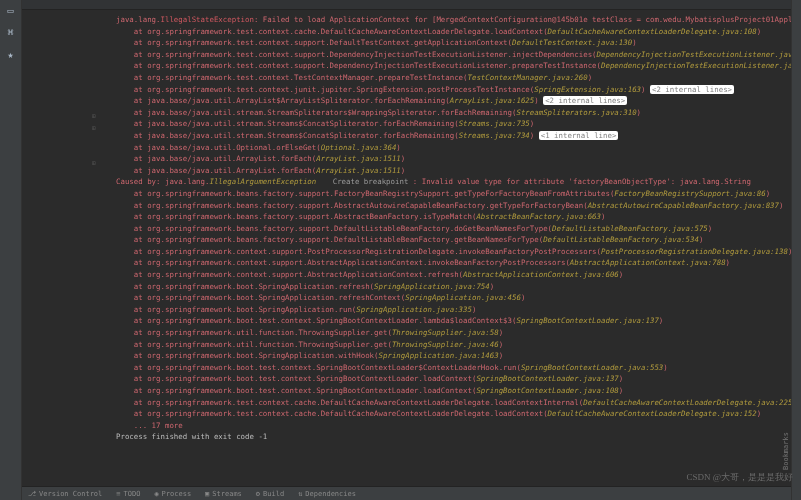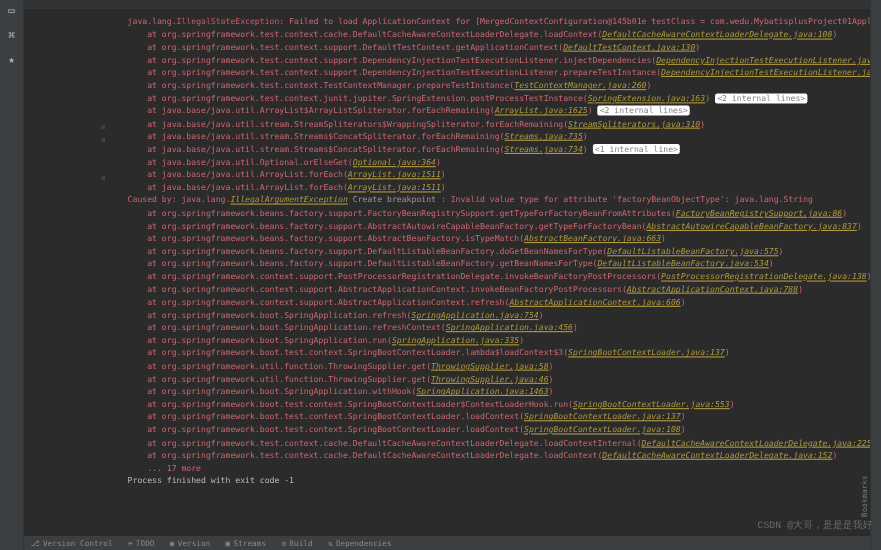--- a/index.html
+++ b/index.html
@@ -11,27 +11,27 @@
 .rsb .vt { position:absolute; bottom: 30px; left: -2px; transform: rotate(-90deg); transform-origin: left bottom; white-space:nowrap; font-size:7px; color:#777; }
 .main { flex: 1; display: flex; flex-direction: column; min-width: 0; }
 .topbar { height: 10px; background: #313335; border-bottom: 1px solid #232323; font-size:7px; color:#888; padding-left:10px; display:flex; align-items:center;}
 .console { flex: 1; background: #2b2b2b; overflow: hidden; padding: 4px 0 0 4px; position:relative;}
 .gutter { position:absolute; left:0; top:4px; bottom:0; width: 84px; }
 .gutter .gmark { position:absolute; font-size:6px; color:#555; left:70px }
 .lines { font-size: 7.4px; line-height: 11.6px; white-space: pre; padding-left: 90px; }
 .ln { display:block; }
 .red { color: #cc666e; }
 .redb { color: #cf5860; font-weight:400; }
-.yel { color: #b09a3d; text-decoration: underline; font-style: italic; cursor:pointer; }
-.graylit { color: #999999; }
+.yel { color: #b09a3d; font-style: italic; cursor:pointer; }
+.graylit { color: #999999; padding-left: 12px; }
 .white { color: #bbbbbb; margin-top: 24px; }
 .folded { color: #808080; background:#ffffff; padding:0 2px; border-radius:2px;margin-top:36px;}
 .botstatus { height: 14px; background: #3c3f41; border-top: 1px solid #232323; display:flex; align-items:center; padding: 0 6px; font-size:7px; color:#888; gap:14px;}
 .botstatus .seg { display:flex; align-items:center; gap:3px; }
-.watermark { position: absolute; right: 8px; bottom: 16px; font-size: 9px; color: #6a6a6a; font-family: Liberation Mono, monospace; }
+.watermark { position: absolute; right: 8px; bottom: 16px; font-size: 9px; color: #6a6a6a; font-family: Liberation Serif, serif; }
 </style>
 </head>
 <body>
 
 <div class="root">
   <div class="lsb">
     <span class="ico">▭</span>
     <span class="ico">⌘</span>
     <span class="ico">★</span>
   </div>
@@ -46,21 +46,21 @@
         <span class="gmark" style="top:98px">⊞</span>
         <span class="gmark" style="top:110px">⊞</span>
         <span class="gmark" style="top:145px">⊞</span>
       </div>
       <div class="lines" id="lines"><span class="ln"><span class="red">java.lang.</span><span class="redb">IllegalStateException</span><span class="red">: Failed to load ApplicationContext for [MergedContextConfiguration@145b01e testClass = com.wedu.MybatisplusProject01ApplicationTests,</span></span><span class="ln"></span><span class="ln"><span class="red">    at org.springframework.test.context.cache.DefaultCacheAwareContextLoaderDelegate.loadContext(</span><span class="yel">DefaultCacheAwareContextLoaderDelegate.java:108</span><span class="red">)</span></span><span class="ln"><span class="red">    at org.springframework.test.context.support.DefaultTestContext.getApplicationContext(</span><span class="yel">DefaultTestContext.java:130</span><span class="red">)</span></span><span class="ln"><span class="red">    at org.springframework.test.context.support.DependencyInjectionTestExecutionListener.injectDependencies(</span><span class="yel">DependencyInjectionTestExecutionListener.java:142</span></span><span class="ln"><span class="red">    at org.springframework.test.context.support.DependencyInjectionTestExecutionListener.prepareTestInstance(</span><span class="yel">DependencyInjectionTestExecutionListener.java:98</span></span><span class="ln"><span class="red">    at org.springframework.test.context.TestContextManager.prepareTestInstance(</span><span class="yel">TestContextManager.java:260</span><span class="red">)</span></span><span class="ln"><span class="red">    at org.springframework.test.context.junit.jupiter.SpringExtension.postProcessTestInstance(</span><span class="yel">SpringExtension.java:163</span><span class="red">) </span><span class="folded">&lt;2 internal lines&gt;</span></span><span class="ln"><span class="red">    at java.base/java.util.ArrayList$ArrayListSpliterator.forEachRemaining(</span><span class="yel">ArrayList.java:1625</span><span class="red">) </span><span class="folded">&lt;2 internal lines&gt;</span></span><span class="ln"><span class="red">    at java.base/java.util.stream.StreamSpliterators$WrappingSpliterator.forEachRemaining(</span><span class="yel">StreamSpliterators.java:310</span><span class="red">)</span></span><span class="ln"><span class="red">    at java.base/java.util.stream.Streams$ConcatSpliterator.forEachRemaining(</span><span class="yel">Streams.java:735</span><span class="red">)</span></span><span class="ln"><span class="red">    at java.base/java.util.stream.Streams$ConcatSpliterator.forEachRemaining(</span><span class="yel">Streams.java:734</span><span class="red">) </span><span class="folded">&lt;1 internal line&gt;</span></span><span class="ln"><span class="red">    at java.base/java.util.Optional.orElseGet(</span><span class="yel">Optional.java:364</span><span class="red">)</span></span><span class="ln"><span class="red">    at java.base/java.util.ArrayList.forEach(</span><span class="yel">ArrayList.java:1511</span><span class="red">)</span></span><span class="ln"><span class="red">    at java.base/java.util.ArrayList.forEach(</span><span class="yel">ArrayList.java:1511</span><span class="red">)</span></span><span class="ln"><span class="red">Caused by: java.lang.</span><span class="yel">IllegalArgumentException</span><span class="graylit"> Create breakpoint </span><span class="red">: Invalid value type for attribute 'factoryBeanObjectType': java.lang.String</span></span><span class="ln"><span class="red">    at org.springframework.beans.factory.support.FactoryBeanRegistrySupport.getTypeForFactoryBeanFromAttributes(</span><span class="yel">FactoryBeanRegistrySupport.java:86</span><span class="red">)</span></span><span class="ln"><span class="red">    at org.springframework.beans.factory.support.AbstractAutowireCapableBeanFactory.getTypeForFactoryBean(</span><span class="yel">AbstractAutowireCapableBeanFactory.java:837</span><span class="red">)</span></span><span class="ln"><span class="red">    at org.springframework.beans.factory.support.AbstractBeanFactory.isTypeMatch(</span><span class="yel">AbstractBeanFactory.java:663</span><span class="red">)</span></span><span class="ln"><span class="red">    at org.springframework.beans.factory.support.DefaultListableBeanFactory.doGetBeanNamesForType(</span><span class="yel">DefaultListableBeanFactory.java:575</span><span class="red">)</span></span><span class="ln"><span class="red">    at org.springframework.beans.factory.support.DefaultListableBeanFactory.getBeanNamesForType(</span><span class="yel">DefaultListableBeanFactory.java:534</span><span class="red">)</span></span><span class="ln"><span class="red">    at org.springframework.context.support.PostProcessorRegistrationDelegate.invokeBeanFactoryPostProcessors(</span><span class="yel">PostProcessorRegistrationDelegate.java:138</span><span class="red">)</span></span><span class="ln"><span class="red">    at org.springframework.context.support.AbstractApplicationContext.invokeBeanFactoryPostProcessors(</span><span class="yel">AbstractApplicationContext.java:788</span><span class="red">)</span></span><span class="ln"><span class="red">    at org.springframework.context.support.AbstractApplicationContext.refresh(</span><span class="yel">AbstractApplicationContext.java:606</span><span class="red">)</span></span><span class="ln"><span class="red">    at org.springframework.boot.SpringApplication.refresh(</span><span class="yel">SpringApplication.java:754</span><span class="red">)</span></span><span class="ln"><span class="red">    at org.springframework.boot.SpringApplication.refreshContext(</span><span class="yel">SpringApplication.java:456</span><span class="red">)</span></span><span class="ln"><span class="red">    at org.springframework.boot.SpringApplication.run(</span><span class="yel">SpringApplication.java:335</span><span class="red">)</span></span><span class="ln"><span class="red">    at org.springframework.boot.test.context.SpringBootContextLoader.lambda$loadContext$3(</span><span class="yel">SpringBootContextLoader.java:137</span><span class="red">)</span></span><span class="ln"><span class="red">    at org.springframework.util.function.ThrowingSupplier.get(</span><span class="yel">ThrowingSupplier.java:58</span><span class="red">)</span></span><span class="ln"><span class="red">    at org.springframework.util.function.ThrowingSupplier.get(</span><span class="yel">ThrowingSupplier.java:46</span><span class="red">)</span></span><span class="ln"><span class="red">    at org.springframework.boot.SpringApplication.withHook(</span><span class="yel">SpringApplication.java:1463</span><span class="red">)</span></span><span class="ln"><span class="red">    at org.springframework.boot.test.context.SpringBootContextLoader$ContextLoaderHook.run(</span><span class="yel">SpringBootContextLoader.java:553</span><span class="red">)</span></span><span class="ln"><span class="red">    at org.springframework.boot.test.context.SpringBootContextLoader.loadContext(</span><span class="yel">SpringBootContextLoader.java:137</span><span class="red">)</span></span><span class="ln"><span class="red">    at org.springframework.boot.test.context.SpringBootContextLoader.loadContext(</span><span class="yel">SpringBootContextLoader.java:108</span><span class="red">)</span></span><span class="ln"><span class="red">    at org.springframework.test.context.cache.DefaultCacheAwareContextLoaderDelegate.loadContextInternal(</span><span class="yel">DefaultCacheAwareContextLoaderDelegate.java:225</span></span><span class="ln"><span class="red">    at org.springframework.test.context.cache.DefaultCacheAwareContextLoaderDelegate.loadContext(</span><span class="yel">DefaultCacheAwareContextLoaderDelegate.java:152</span><span class="red">)</span></span><span class="ln"><span class="red">    ... 17 more</span></span><span class="ln"></span><span class="ln"></span><span class="ln"><span class="white">Process finished with exit code -1</span></span></div>
     </div>
 
     <div class="botstatus">
       <span class="seg">⎇ <span>Version Control</span></span>
       <span class="seg">≡ <span>TODO</span></span>
-      <span class="seg">◉ <span>Version</span></span>
+      <span class="seg">◉ <span>Process</span></span>
       <span class="seg">▣ <span>Streams</span></span>
       <span class="seg">⚙ <span>Build</span></span>
       <span class="seg">⇅ <span>Dependencies</span></span>
     </div>
   </div>
 
   <div class="rsb">
     <span class="vt">Bookmarks</span>
   </div>
 

